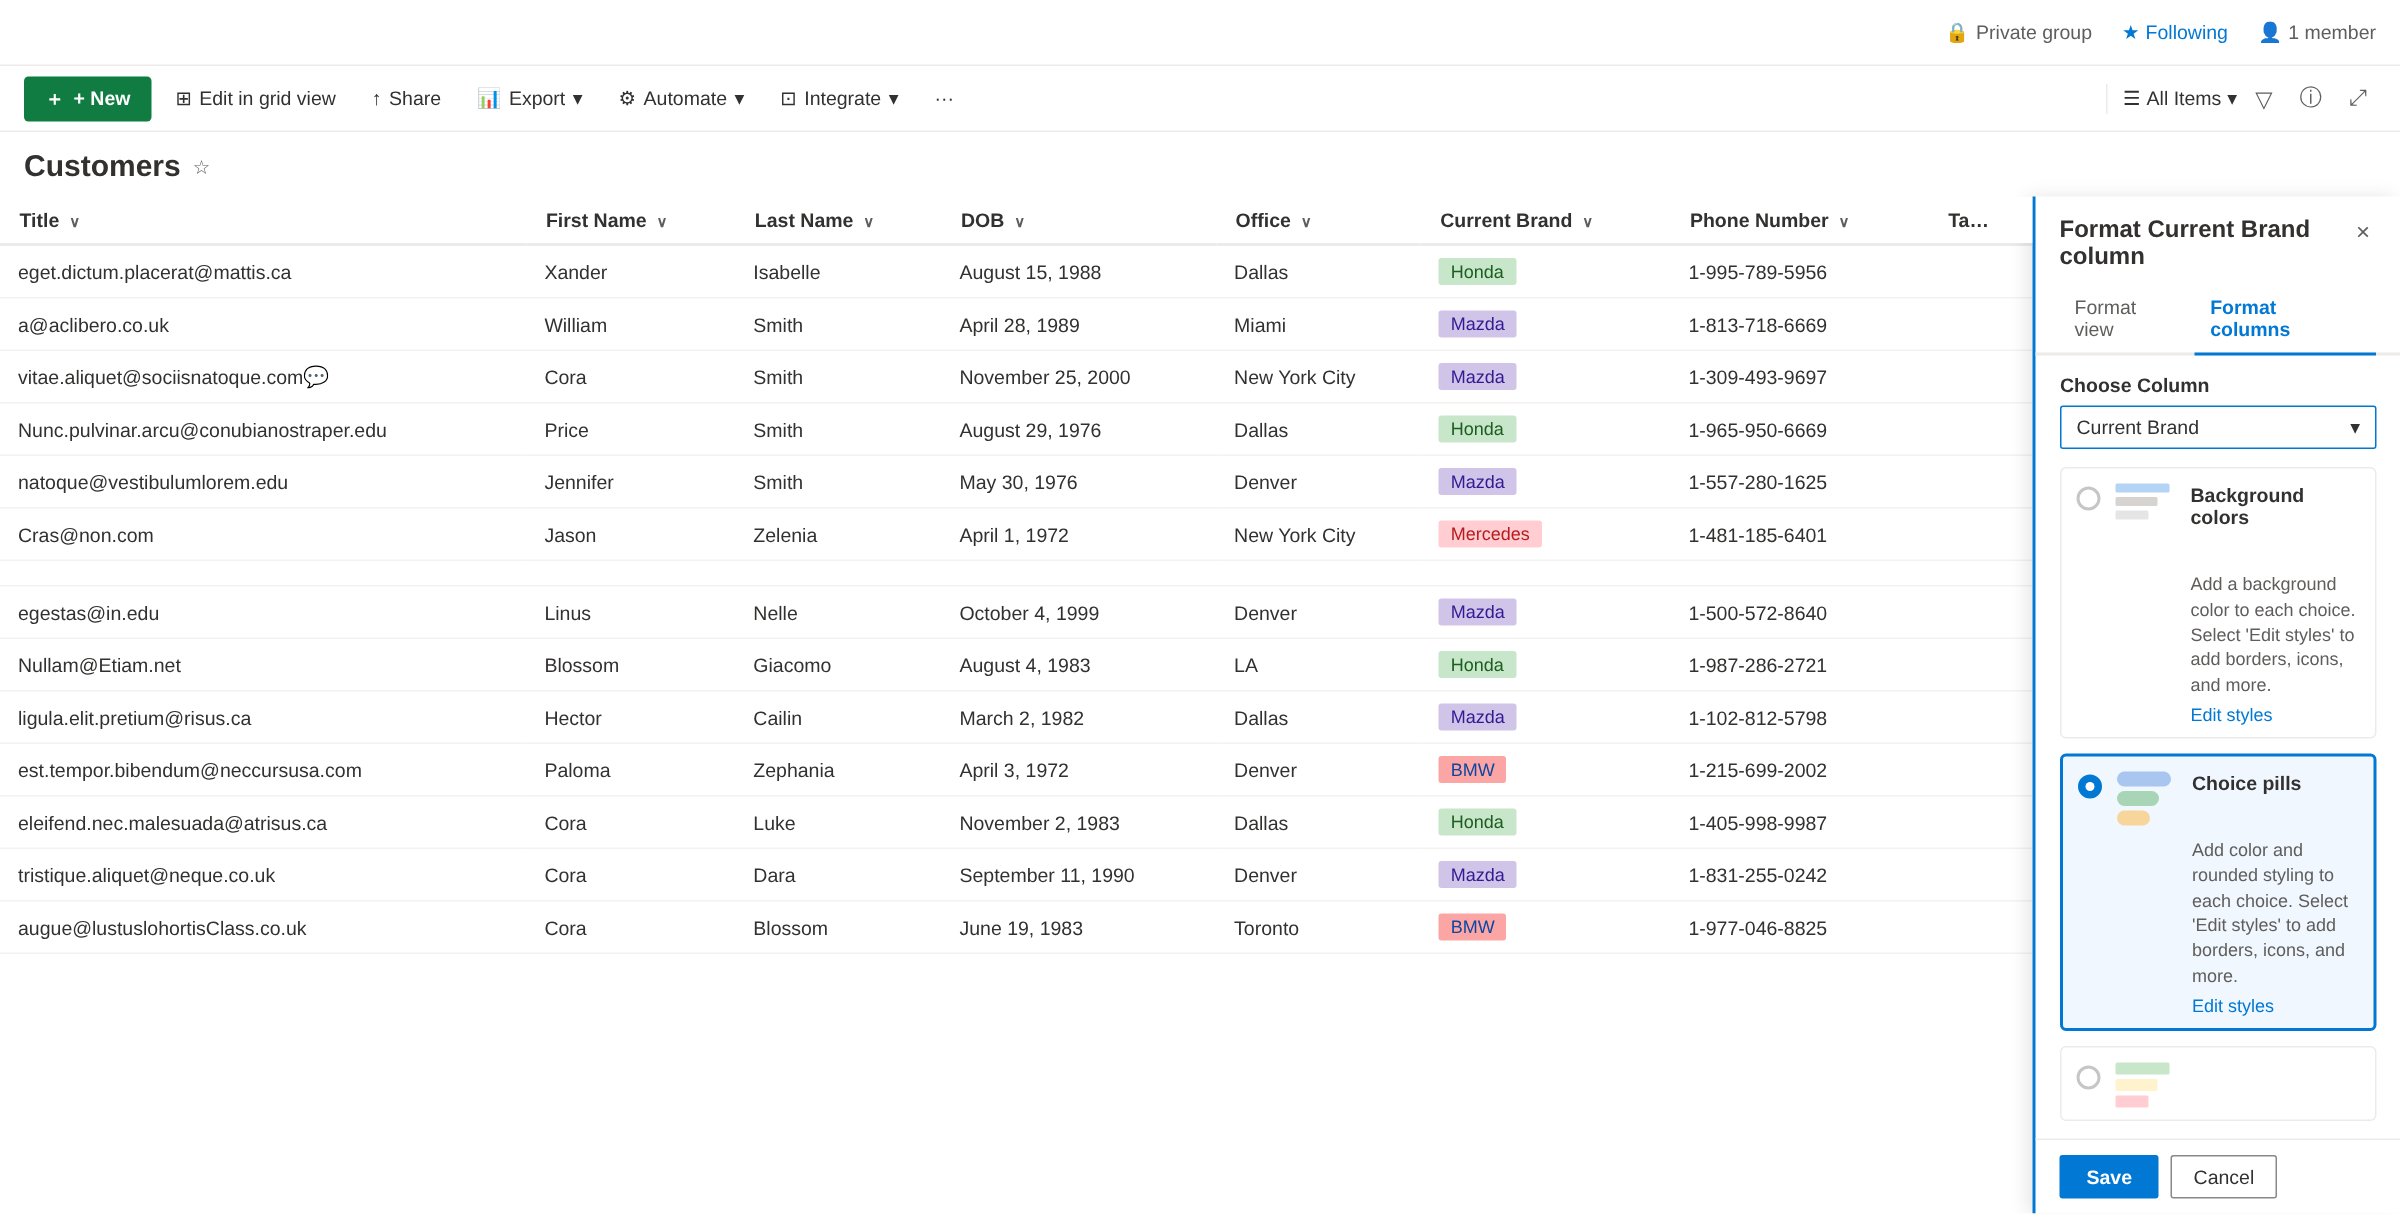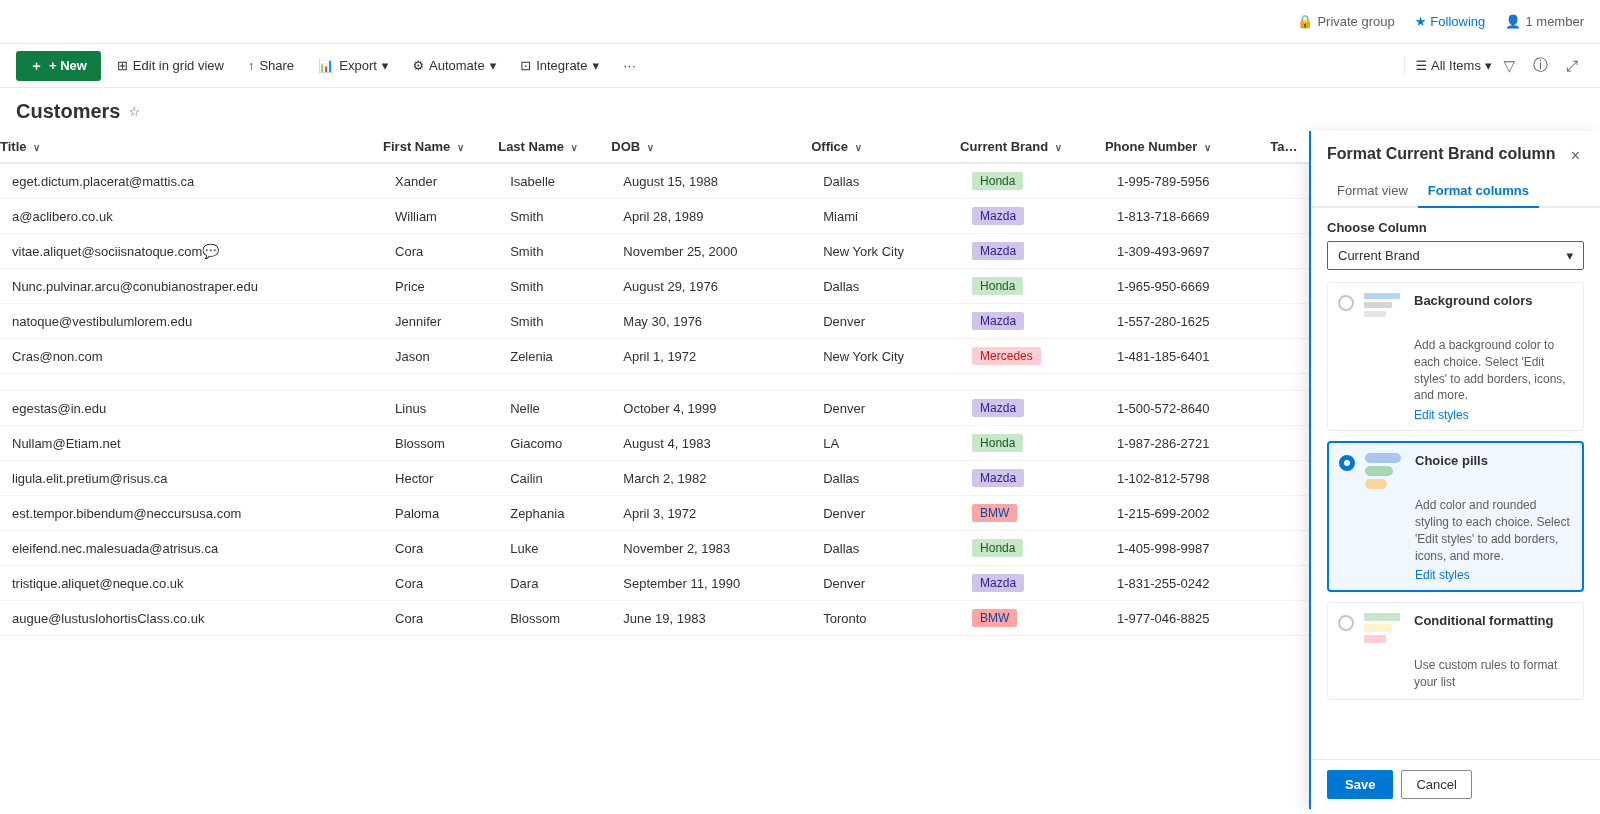--- a/index.html
+++ b/index.html
@@ -85,21 +85,21 @@
       overflow: auto;
     }
     table {
       width: 100%;
       border-collapse: collapse;
       font-size: 13px;
     }
     thead th {
       background: #fff;
       border-bottom: 2px solid #edebe9;
-      padding: 8px 0;
+      padding: 8px 13px;
       text-align: left;
       font-weight: 600;
       color: #323130;
       white-space: nowrap;
       position: sticky; top: 0; z-index: 1;
     }
     tbody td {
       padding: 8px 12px;
       border-bottom: 1px solid #f3f2f1;
       color: #323130;
@@ -117,21 +117,21 @@
     }
     .brand-honda { background: #c8e6c9; color: #1b5e20; }
     .brand-mazda { background: #d1c4e9; color: #311b92; }
     .brand-mercedes { background: #ffcdd2; color: #b71c1c; }
     .brand-bmw { background: #fca5a5; color: #0d47a1; }
 
     .chat-icon { color: #0078d4; font-size: 14px; }
 
     
     .side-panel {
-      width: 291px;
+      width: 245px;
       border-left: 2px solid #0078d4;
       background: #fff;
       display: flex;
       flex-direction: column;
       box-shadow: -4px 0 12px rgba(0,0,0,0.1);
       position: relative;
     }
     .side-panel-header {
       padding: 14px 16px 0 16px;
       display: flex;
@@ -591,24 +591,20 @@
         </div>
       </div>
 
       <div class="format-option">
         <div class="format-option-radio"></div>
         <div class="format-option-preview">
           <div class="preview-cond preview-cond-1"></div>
           <div class="preview-cond preview-cond-2"></div>
           <div class="preview-cond preview-cond-3"></div>
         </div>
-        <div class="format-option-text">
-          <div class="format-option-title">Conditional formatting</div>
-          <div class="format-option-desc">Use custom rules to format your list</div>
-        </div>
       </div>
     </div>
 
     <div class="side-panel-footer">
       <button class="btn-save">Save</button>
       <button class="btn-cancel">Cancel</button>
     </div>
   </div>
 </div>
 

